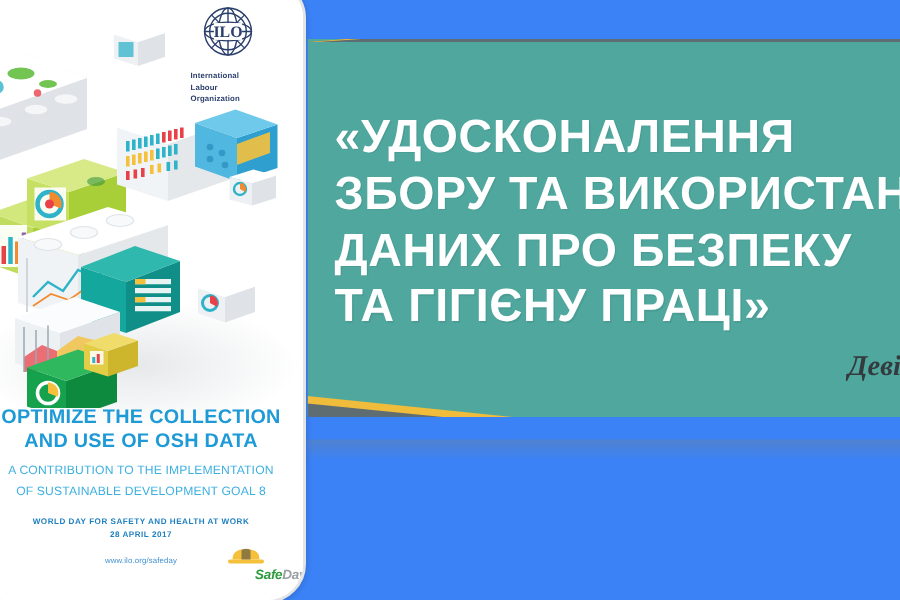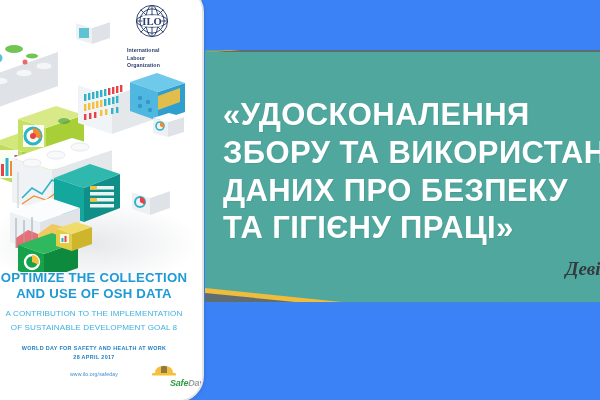--- a/index.html
+++ b/index.html
@@ -123,21 +123,21 @@
     font-style: italic;
     letter-spacing: -0.2px;
   }
   .sd-safe { color: #2e9b3e; margin-left: 32px; }
   .sd-day  { color: #9aa0a3; }
 
   
   .slide {
     position: absolute;
     left: 205px;
-    top: 50px;
+    top: 26px;
     width: 395px;
     height: 252px;
     overflow: hidden;
   }
   .slide-teal {
     position: absolute;
     left: 0; top: 0; right: 0; bottom: 0;
     background: #4fa79e;
   }
   

